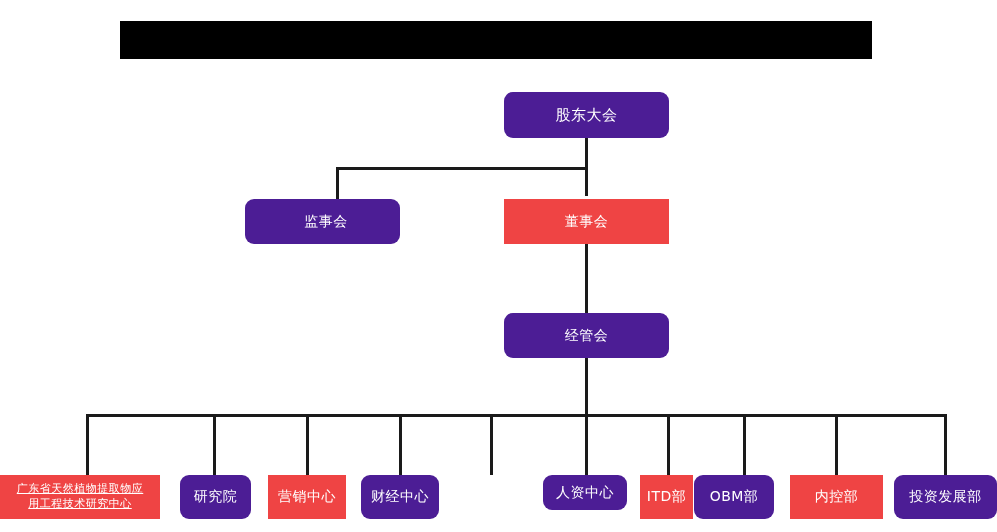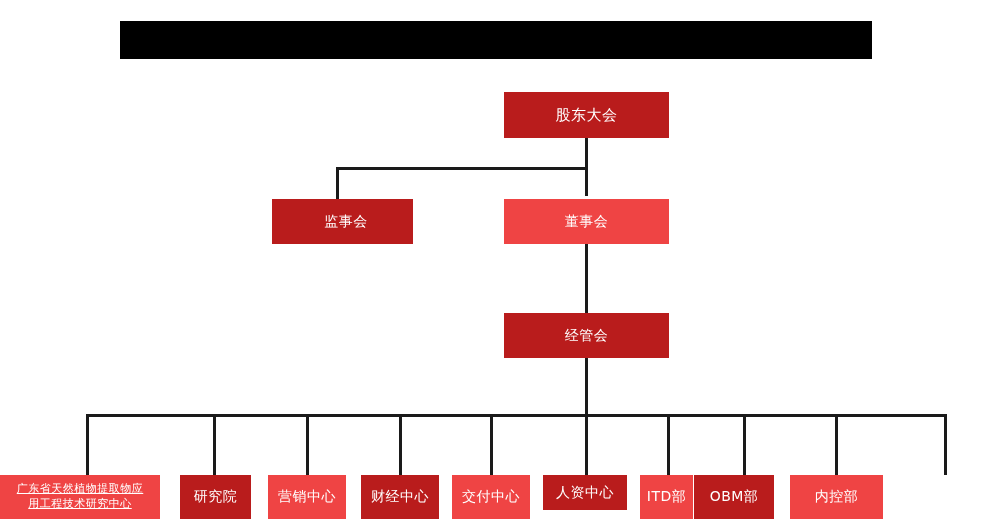--- a/index.html
+++ b/index.html
@@ -49,21 +49,21 @@
     display: flex;
     align-items: center;
     justify-content: center;
     text-align: center;
     color: #ffffff;
     box-sizing: border-box;
     padding: 2px 4px;
     line-height: 1.25;
     letter-spacing: 0.5px;
   }
-  .node.dark  { background: #b91c1c; }
+  .node.dark  { background: #4c1d95; border-radius: 9px; }
   .node.light { background: #ef4444; }
 
   .t-lg  { font-size: 15px; }
   .t-md  { font-size: 14px; }
   .t-sm  { font-size: 11px; }
 </style>
 </head>
 <body>
 
 <div id="canvas">
@@ -75,21 +75,21 @@
   <div class="node dark t-lg" style="left:504px; top:92px; width:165px; height:46px;">
     <span>股东大会</span>
   </div>
 
   <div class="line v" style="left:585px; top:138px; height:58px;"></div>
 
   <div class="line h" style="left:336px; top:167px; width:251px;"></div>
 
   <div class="line v" style="left:336px; top:167px; height:32px;"></div>
 
-  <div class="node dark t-md" style="left:272px; top:199px; width:141px; height:45px;padding-left:11px;">
+  <div class="node dark t-md" style="left:245px; top:199px; width:155px; height:45px;padding-left:11px;">
     <span>监事会</span>
   </div>
 
   <div class="node light t-md" style="left:504px; top:199px; width:165px; height:45px;">
     <span>董事会</span>
   </div>
 
   <div class="line v" style="left:585px; top:244px; height:69px;"></div>
 
   <div class="node dark t-md" style="left:504px; top:313px; width:165px; height:45px;justify-content:center;">
@@ -123,34 +123,34 @@
   </div>
 
   <div class="node light t-md" style="left:268px; top:475px; width:78px; height:44px;">
     <span>营销中心</span>
   </div>
 
   <div class="node dark t-md" style="left:361px; top:475px; width:78px; height:44px;">
     <span>财经中心</span>
   </div>
 
-  <div class="node light t-md" style="left:452px; top:475px; width:78px; height:44px;">
-    <span>交付中心</span>
-  </div>
 
   <div class="node dark t-md" style="left:543px; top:475px; width:84px; height:35px;">
     <span>人资中心</span>
   </div>
 
   <div class="node light t-md" style="left:640px; top:475px; width:53px; height:44px;">
     <span>ITD部</span>
   </div>
 
   <div class="node dark t-md" style="left:694px; top:475px; width:80px; height:44px;text-align:right;">
     <span>OBM部</span>
   </div>
 
   <div class="node light t-md" style="left:790px; top:475px; width:93px; height:44px;">
     <span>内控部</span>
   </div>
 
+  <div class="node dark t-md" style="left:894px; top:475px; width:103px; height:44px;">
+    <span>投资发展部</span>
+  </div>
 
 </div>
 
 </body></html>

